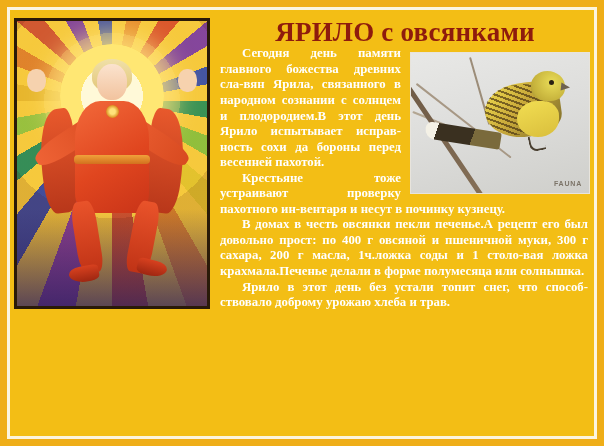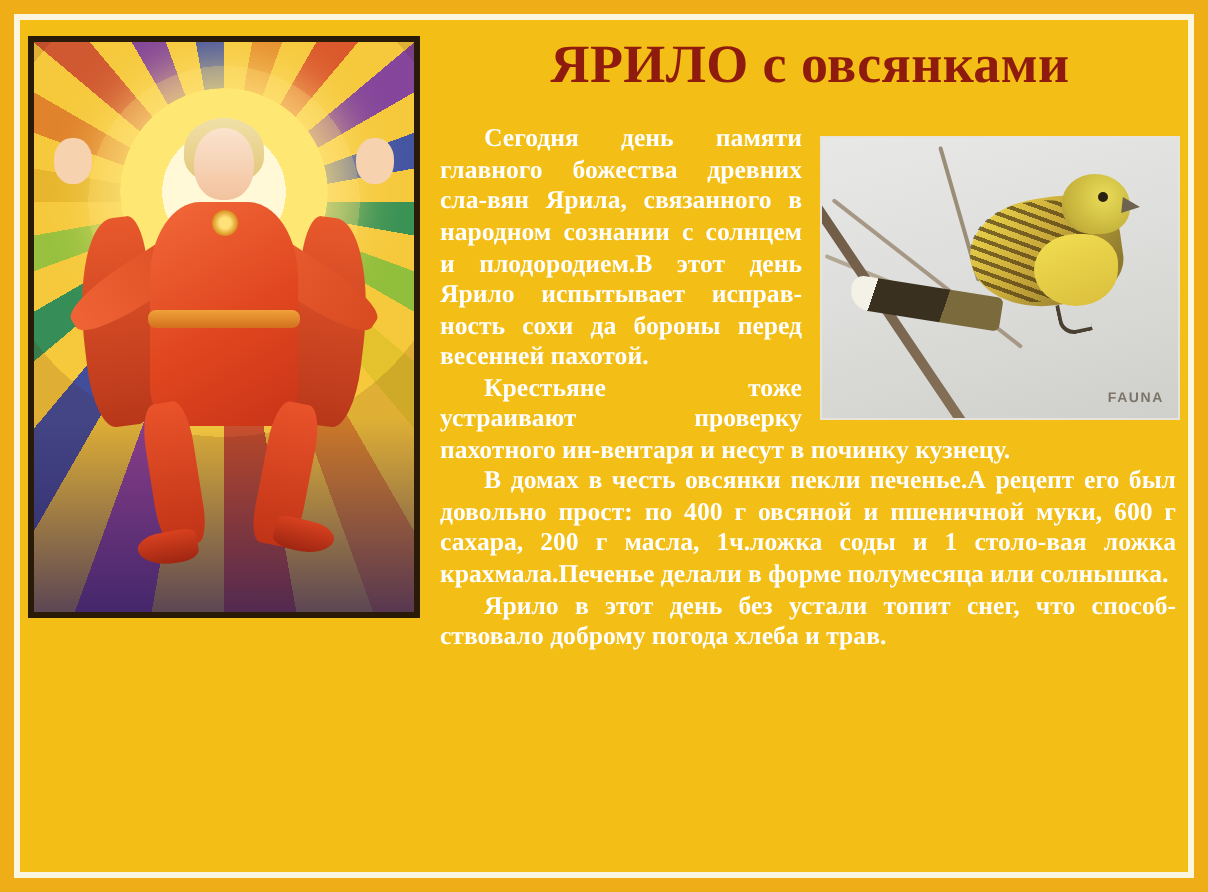--- a/index.html
+++ b/index.html
@@ -204,21 +204,21 @@
   .fig-boot.right { right: 40px; top: 84%; border-radius: 22% 40% 60% 30%; transform: rotate(14deg); }
 
   
   .title {
     font-weight: bold;
     font-size: 27px;
     line-height: 1.05;
     text-align: center;
     color: #8E1B0D;
     letter-spacing: 0.2px;
-    margin: 4px 0 16px 0;
+    margin: 4px 0 0 0;
     white-space: nowrap;
   }
   .subtitle {
     font-weight: bold;
     font-size: 15.5px;
     text-align: center;
     color: #9A2510;
     margin: 5px 0 4px 0;
   }
 
@@ -403,18 +403,18 @@
       <div class="bird-head"></div>
       <div class="bird-eye"></div>
       <div class="bird-beak"></div>
       <div class="bird-foot"></div>
       <div class="bird-watermark">FAUNA</div>
     </div>
 
     <div class="body-text">
       <p>Сегодня день памяти главного божества древних сла-вян Ярила, связанного в народном сознании с солнцем и плодородием.В этот день Ярило испытывает исправ-ность сохи  да бороны перед весенней пахотой.</p>
       <p>Крестьяне тоже устраивают проверку пахотного ин-вентаря и несут в починку кузнецу.</p>
-      <p>В домах в честь овсянки пекли печенье.А рецепт его был довольно прост: по 400 г овсяной и пшеничной муки, 600 г сахара, 200 г масла, 1ч.ложка соды и 1 столо-вая ложка крахмала.Печенье делали в форме полумесяца или солнышка.</p>
-      <p>Ярило в этот день без устали топит снег, что способ-ствовало доброму погода хлеба и трав.</p>
+      <p>В домах в честь овсянки пекли печенье.А рецепт его был довольно прост: по 400 г овсяной и пшеничной муки, 300 г сахара, 200 г масла, 1ч.ложка соды и 1 столо-вая ложка крахмала.Печенье делали в форме полумесяца или солнышка.</p>
+      <p>Ярило в этот день без устали топит снег, что способ-ствовало доброму урожаю хлеба и трав.</p>
     </div>
 
   </div>
 </div>
 
 </body></html>

